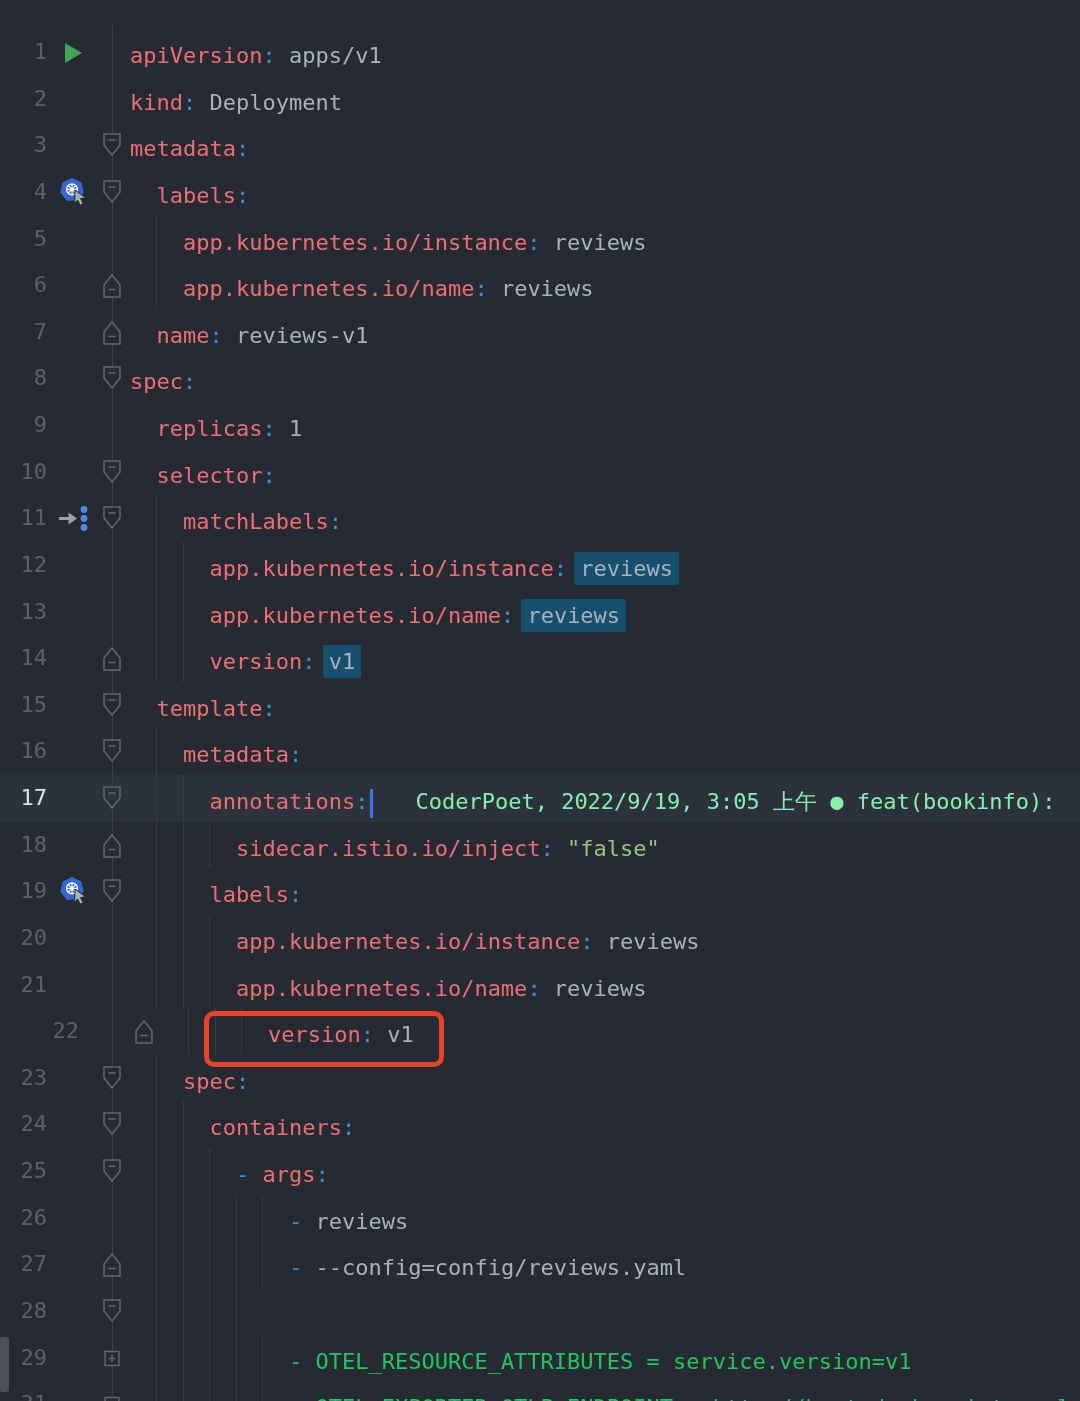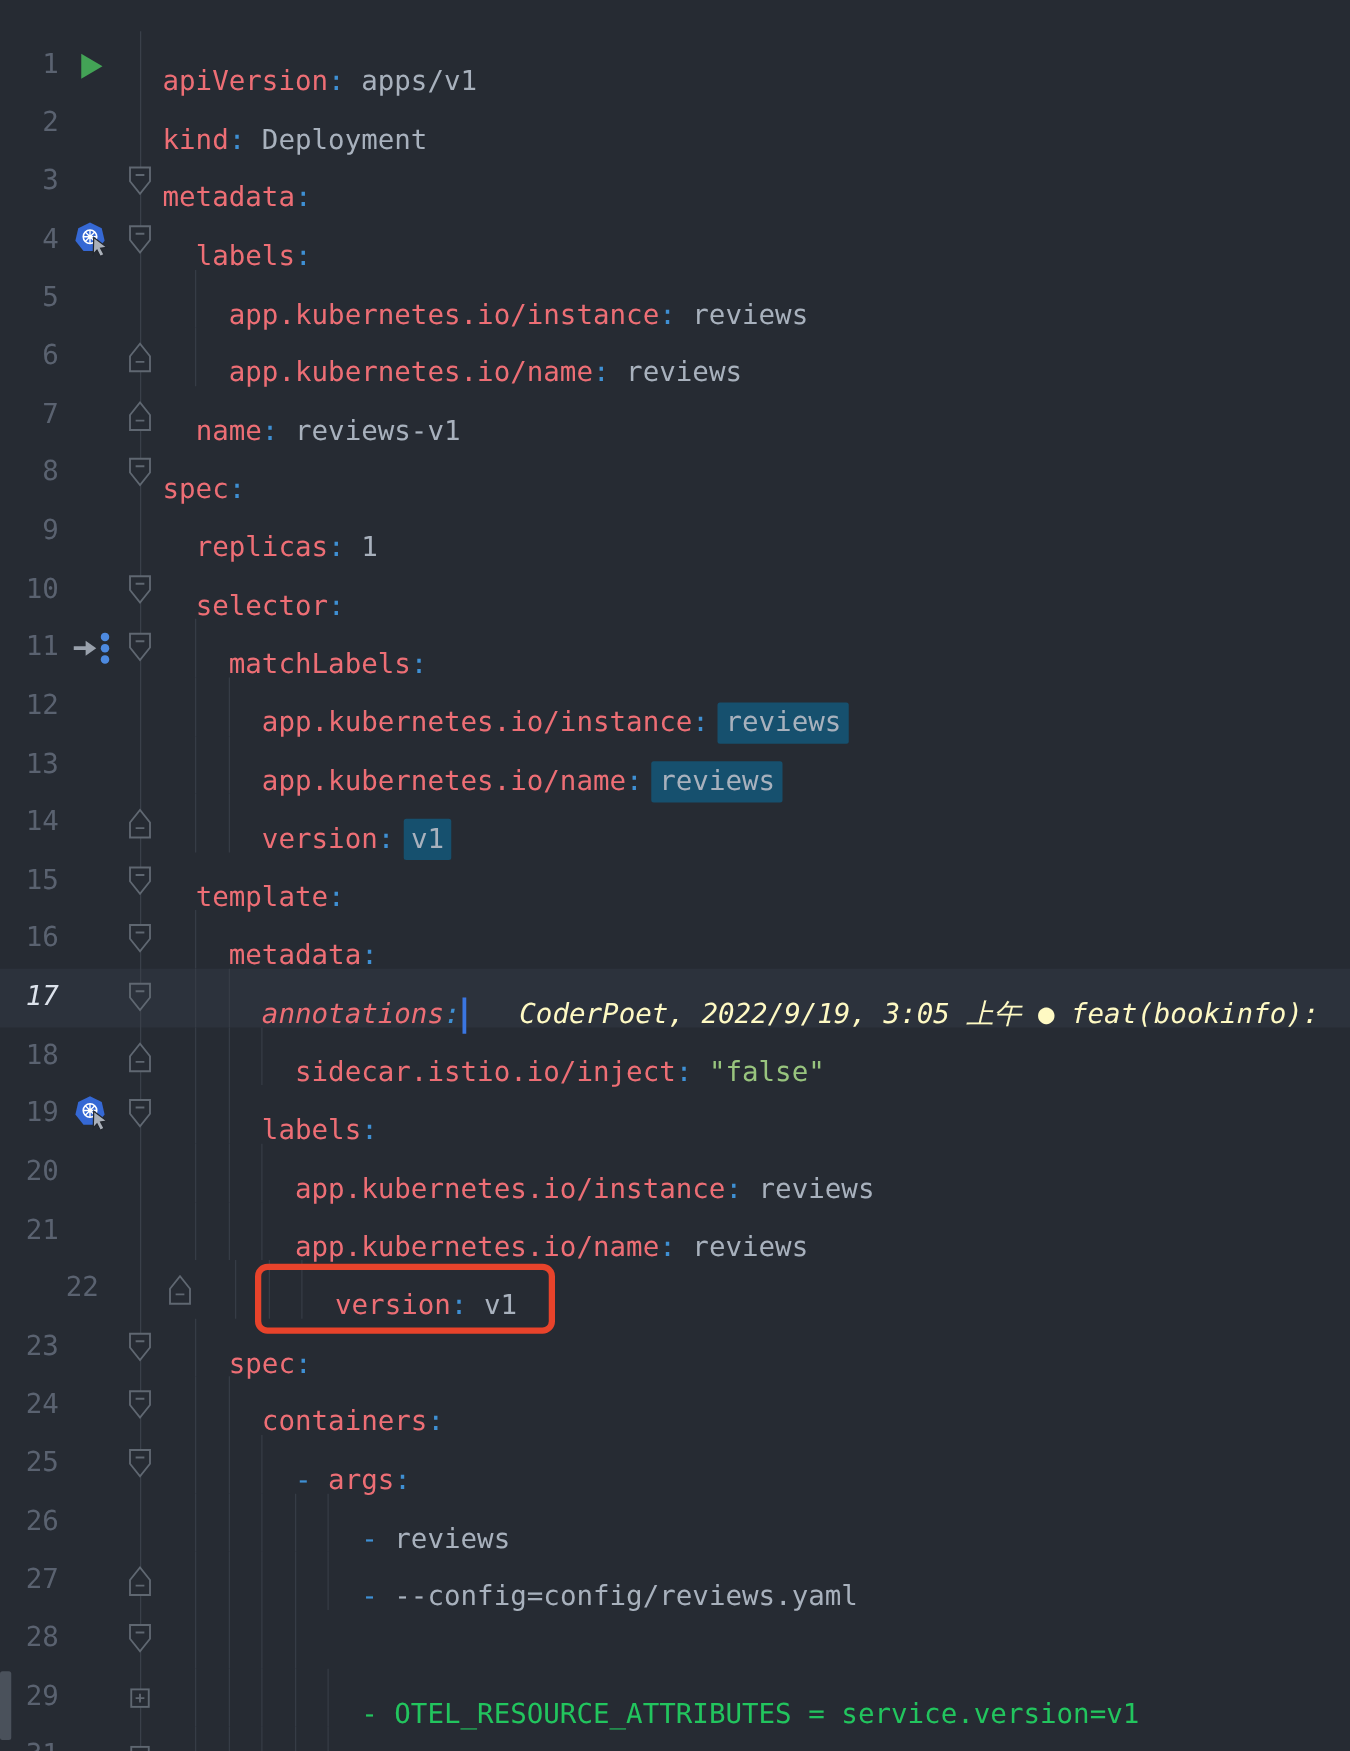--- a/index.html
+++ b/index.html
@@ -6,29 +6,29 @@
   #screen{
     position:relative;width:1080px;height:1401px;overflow:hidden;
     background:#262b33;
     font-family:"DejaVu Sans Mono","Liberation Mono",monospace;
     font-size:22px;
   }
   .row{position:absolute;left:0;width:1080px;height:46.63px;line-height:46.63px;}
   .row.current{background:#2c323c;}
   .lnum{position:absolute;left:0;top:0;width:47px;text-align:right;color:#5a6270;}
   .row.current .lnum{color:#dce2eb;}
-  .code{position:absolute;left:130px;top:14px;white-space:pre;color:#a8b1bd;}
+  .code{position:absolute;left:130px;top:4px;white-space:pre;color:#a8b1bd;}
   .tok-key{color:#ed6e75;}
   .tok-colon{color:#3f90d4;}
   .tok-val{color:#a8b1bd;}
   .tok-str{color:#98c47e;}
   .tok-fold{color:#22c55e;}
   .hl{background:#16506e;padding:4px 6px;margin:-4px -6px;border-radius:2px;}
   .caret{display:inline-block;width:3px;height:29px;background:#3a76e2;vertical-align:middle;margin-left:2px;}
-  .blame{color:#fef9c3;margin-left:42px;}
+  .blame{color:#86efac;margin-left:42px;}
   .guide{position:absolute;top:0;height:100%;width:1px;background:#363c46;}
   .gutterline{position:absolute;left:112px;top:25px;height:1376px;width:1px;background:#3a404a;z-index:1;pointer-events:none;}
   .icon{position:absolute;z-index:2;}
   .row.current .fbg{fill:#2c323c;}
   .redbox{position:absolute;border:5px solid #e8432b;border-radius:10px;box-sizing:border-box;z-index:3;}
   .leftbar{position:absolute;left:0;width:9px;background:#4a515b;border-radius:2px;z-index:2;}
 </style>
 </head>
 <body>
 
@@ -163,21 +163,21 @@
     </div>
     <div class="row" style="top: 728.45px;">
       <div class="guide" style="left: 156.48px;"></div>
       <div class="lnum">16</div>
       <svg class="icon" style="left:100px;top:10px" width="24" height="27" viewBox="0 0 24 27">
         <path class="fbg" d="M4,2 H20 V13 L12,23 L4,13 Z" fill="#262b33" stroke="#5f6771" stroke-width="1.5"></path>
         <line x1="8.5" y1="8" x2="15.5" y2="8" stroke="#5f6771" stroke-width="1.5"></line>
       </svg>
       <div class="code">    <span class="tok-key">metadata</span><span class="tok-colon">:</span></div>
     </div>
-    <div class="row current" style="top: 775.08px; font-style: italic;">
+    <div class="row current" style="top: 775.08px;">
       <div class="guide" style="left: 156.48px;"></div>
       <div class="guide" style="left: 182.96px;"></div>
       <div class="lnum">17</div>
       <svg class="icon" style="left:100px;top:10px" width="24" height="27" viewBox="0 0 24 27">
         <path class="fbg" d="M4,2 H20 V13 L12,23 L4,13 Z" fill="#262b33" stroke="#5f6771" stroke-width="1.5"></path>
         <line x1="8.5" y1="8" x2="15.5" y2="8" stroke="#5f6771" stroke-width="1.5"></line>
       </svg>
       <div class="code">      <span class="tok-key">annotations</span><span class="tok-colon">:</span><span class="caret"></span><span class="blame">CoderPoet, 2022/9/19, 3:05 上午 ● feat(bookinfo):</span></div>
     </div>
     <div class="row" style="top: 821.71px;">

